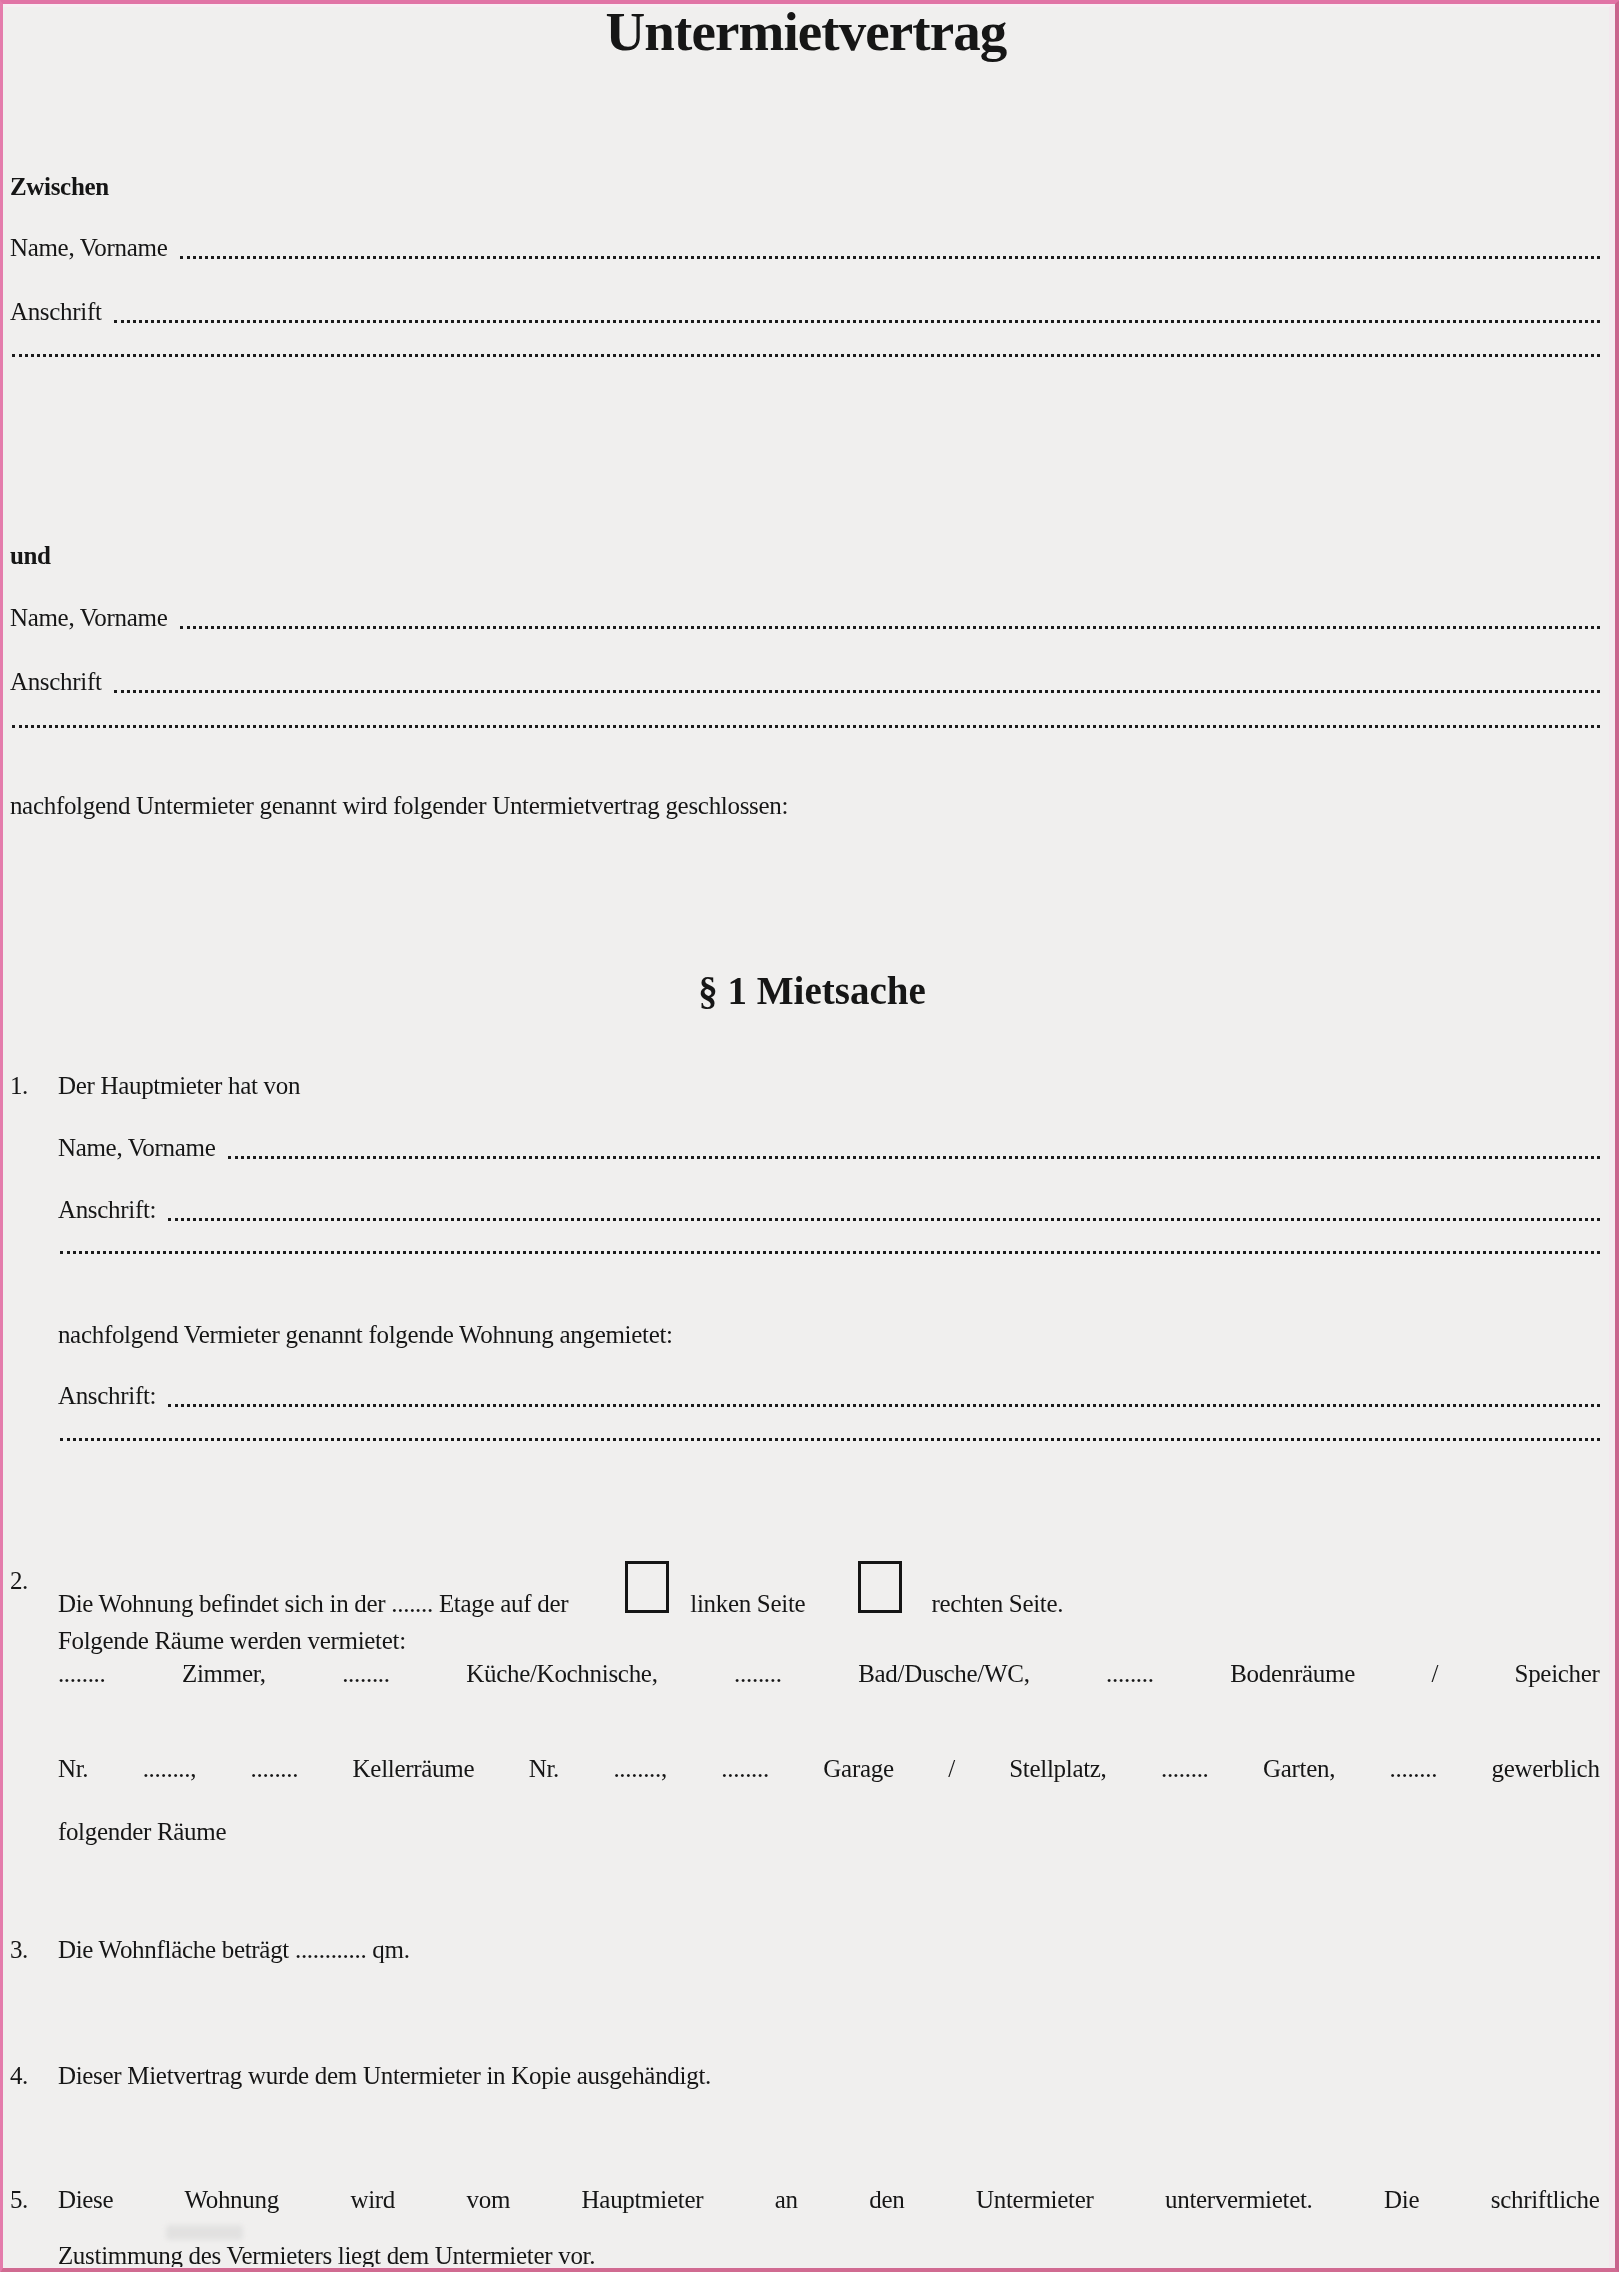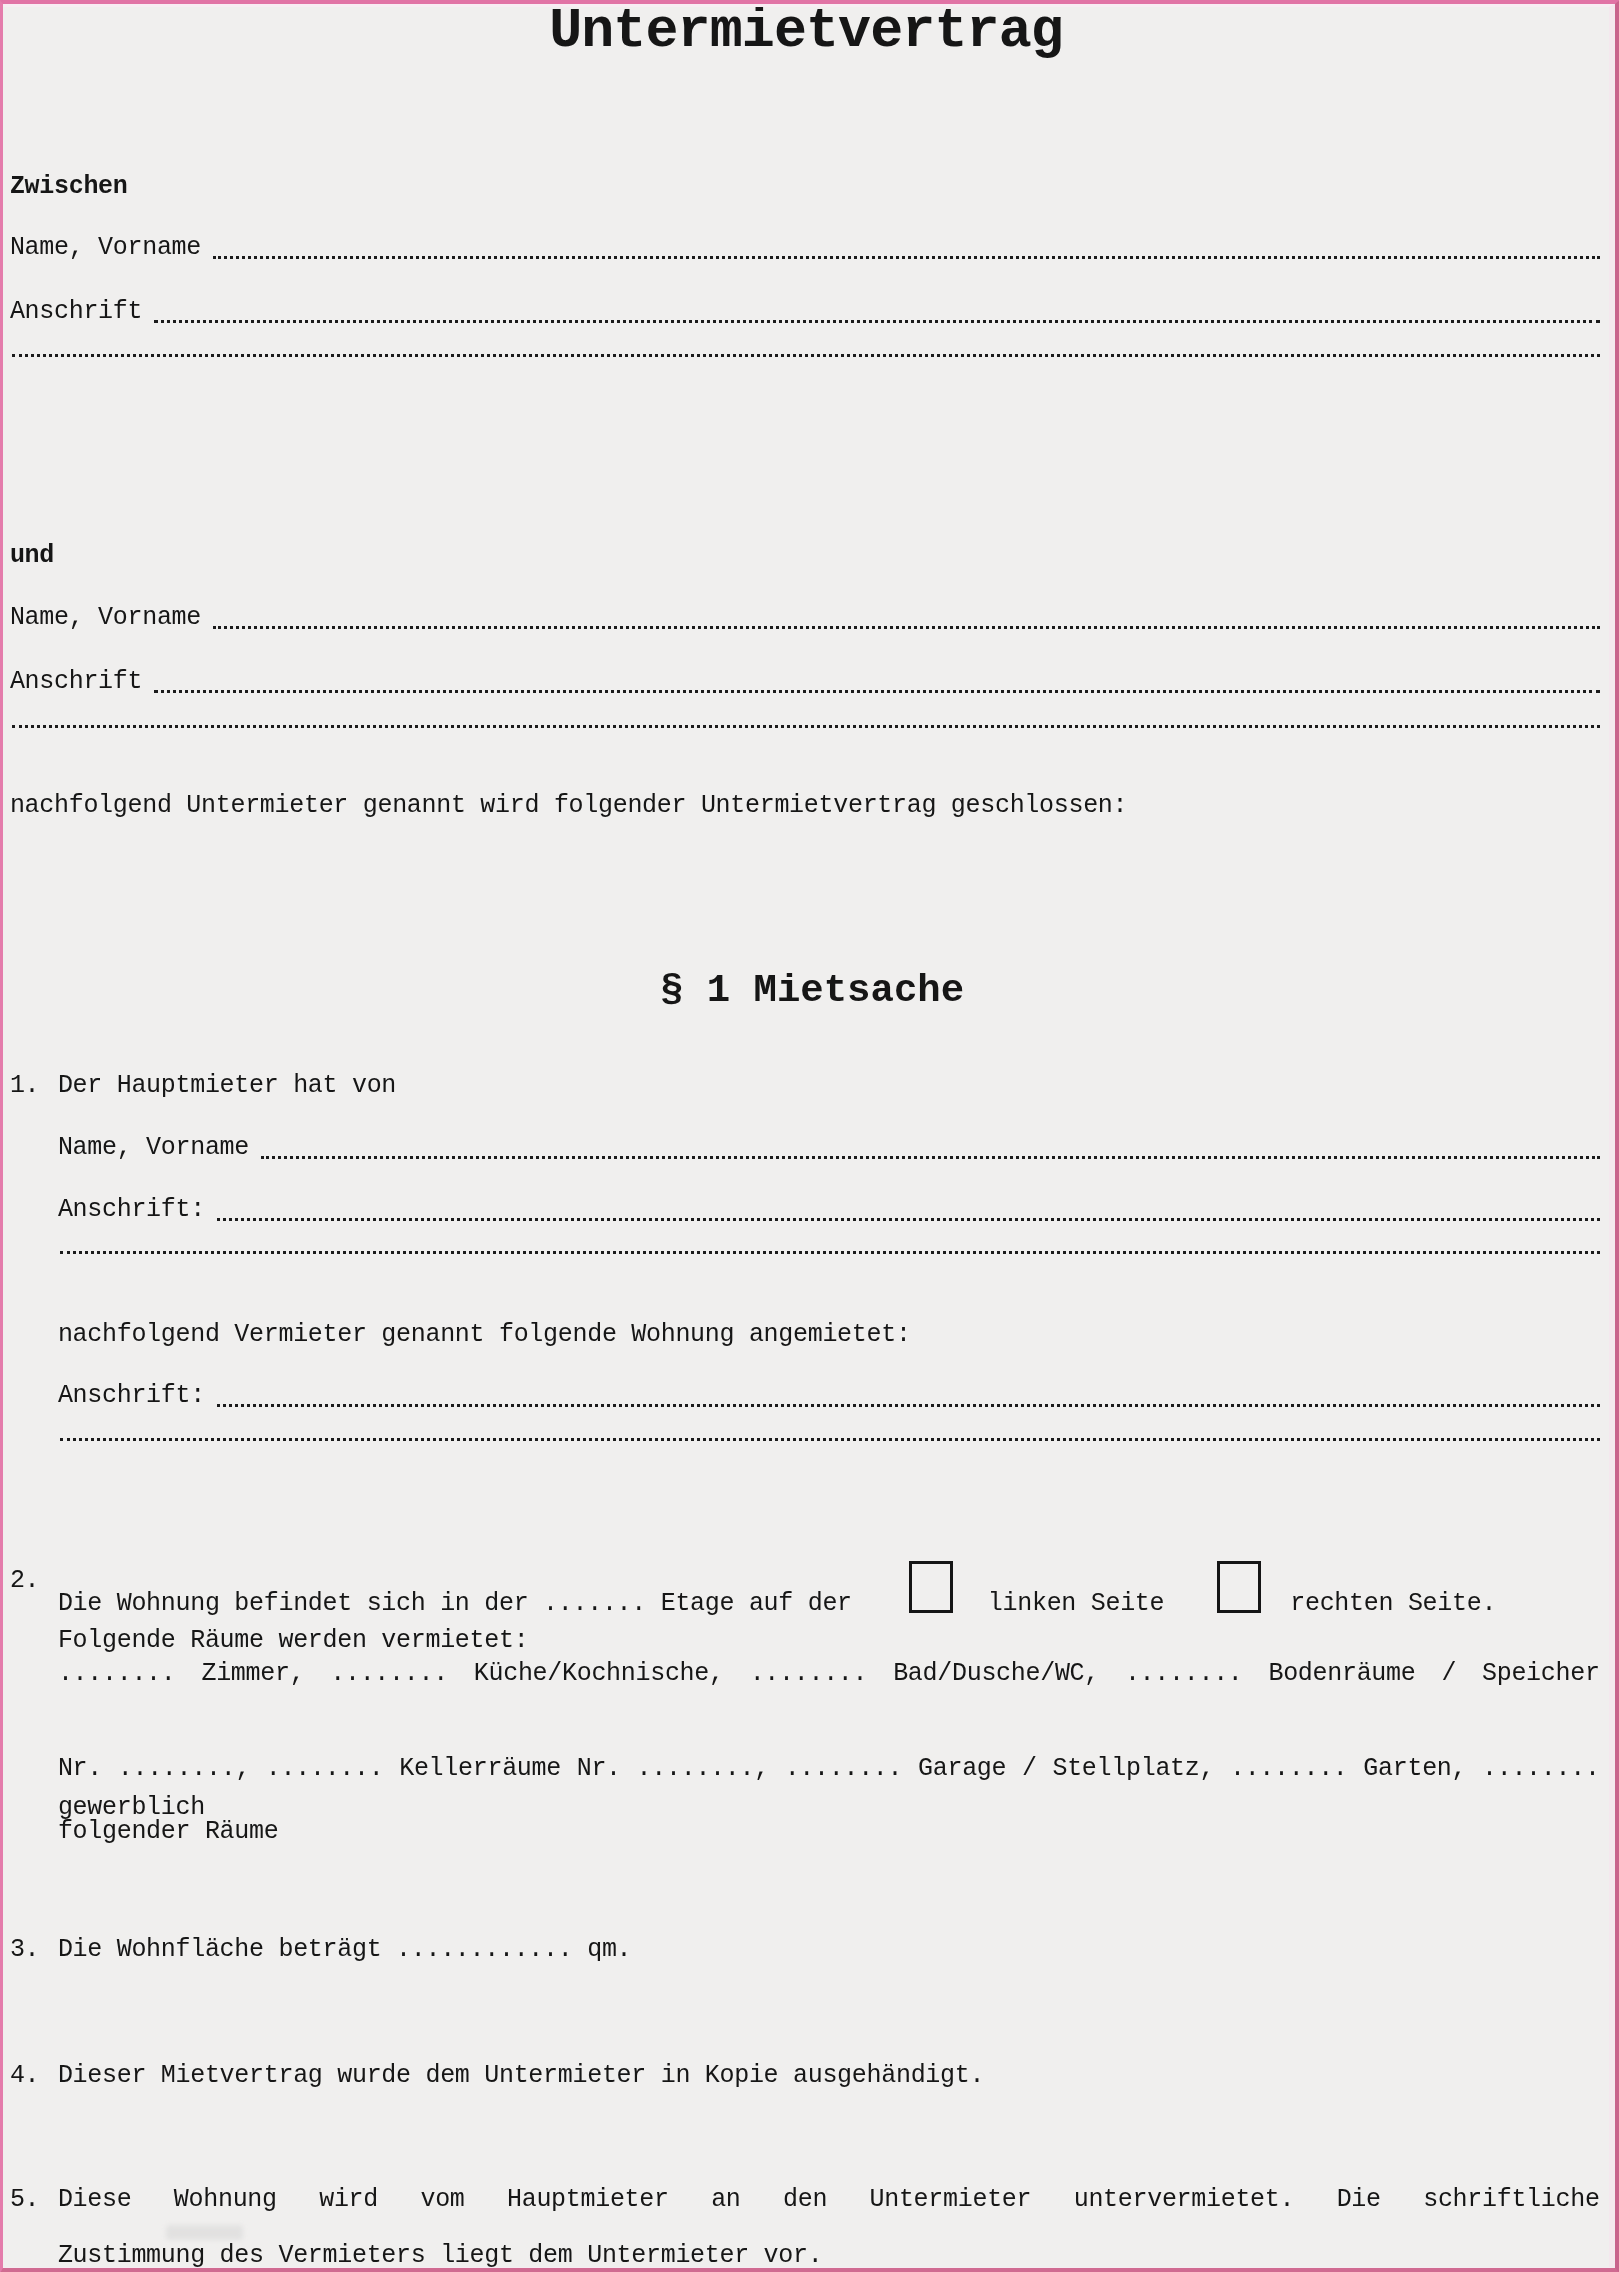--- a/index.html
+++ b/index.html
@@ -6,21 +6,21 @@
   .page-outer{
     position:relative;
     width:1620px;height:2273px;
     box-sizing:border-box;
     background:#f0efee;
     border-top:4.3px solid #e173a5;
     border-left:3.4px solid #e47cab;
     border-right:5.1px solid #c8638c;
     border-bottom:5.1px solid #d06b91;
     overflow:hidden;
-    font-family:Liberation Mono, monospace;
+    font-family:Liberation Serif, serif;
     color:#161616;
   }
   .page-inner{
     position:absolute;inset:0;
     border-top:3.4px solid #f8edf3;
     border-right:6px solid #f4e8ee;
     border-bottom:1.7px solid #f7ebf1;
     box-sizing:border-box;
     overflow:hidden;
   }
@@ -57,21 +57,21 @@
     display:block;text-align:justify;text-align-last:justify;
     white-space:normal;padding-right:1.7px;box-sizing:border-box;
   }
   .checkbox{
     flex:0 0 auto;display:inline-block;
     width:38px;height:46px;
     border:3.4px solid #151515;
     margin-bottom:10.3px;background:transparent;
   }
   .gap-a{margin-left:57px;}
-  .gap-b{margin-left:35px;}
+  .gap-b{margin-left:21px;}
   .gap-c{margin-left:53px;}
   .gap-d{margin-left:29px;}
   .smudge{
     position:absolute;left:163px;top:2218px;width:77px;height:15.4px;
     background:#c9c9c9;opacity:.35;filter:blur(2.6px);
     border-radius:3.4px;
   }
 </style>
 </head>
 <body>

